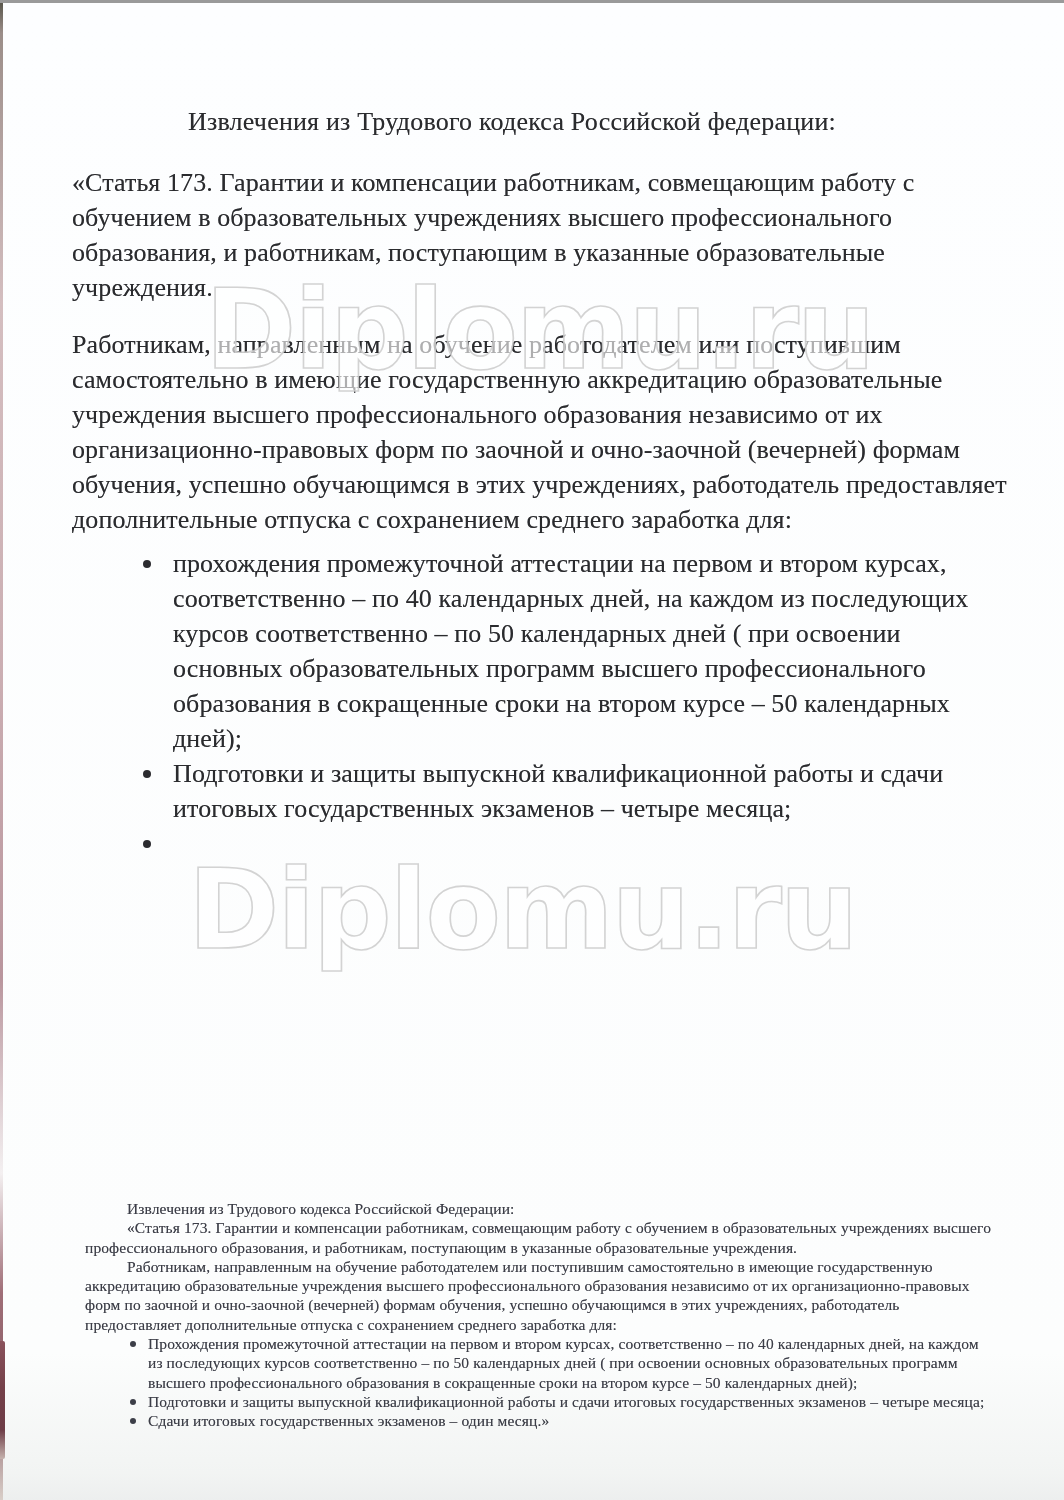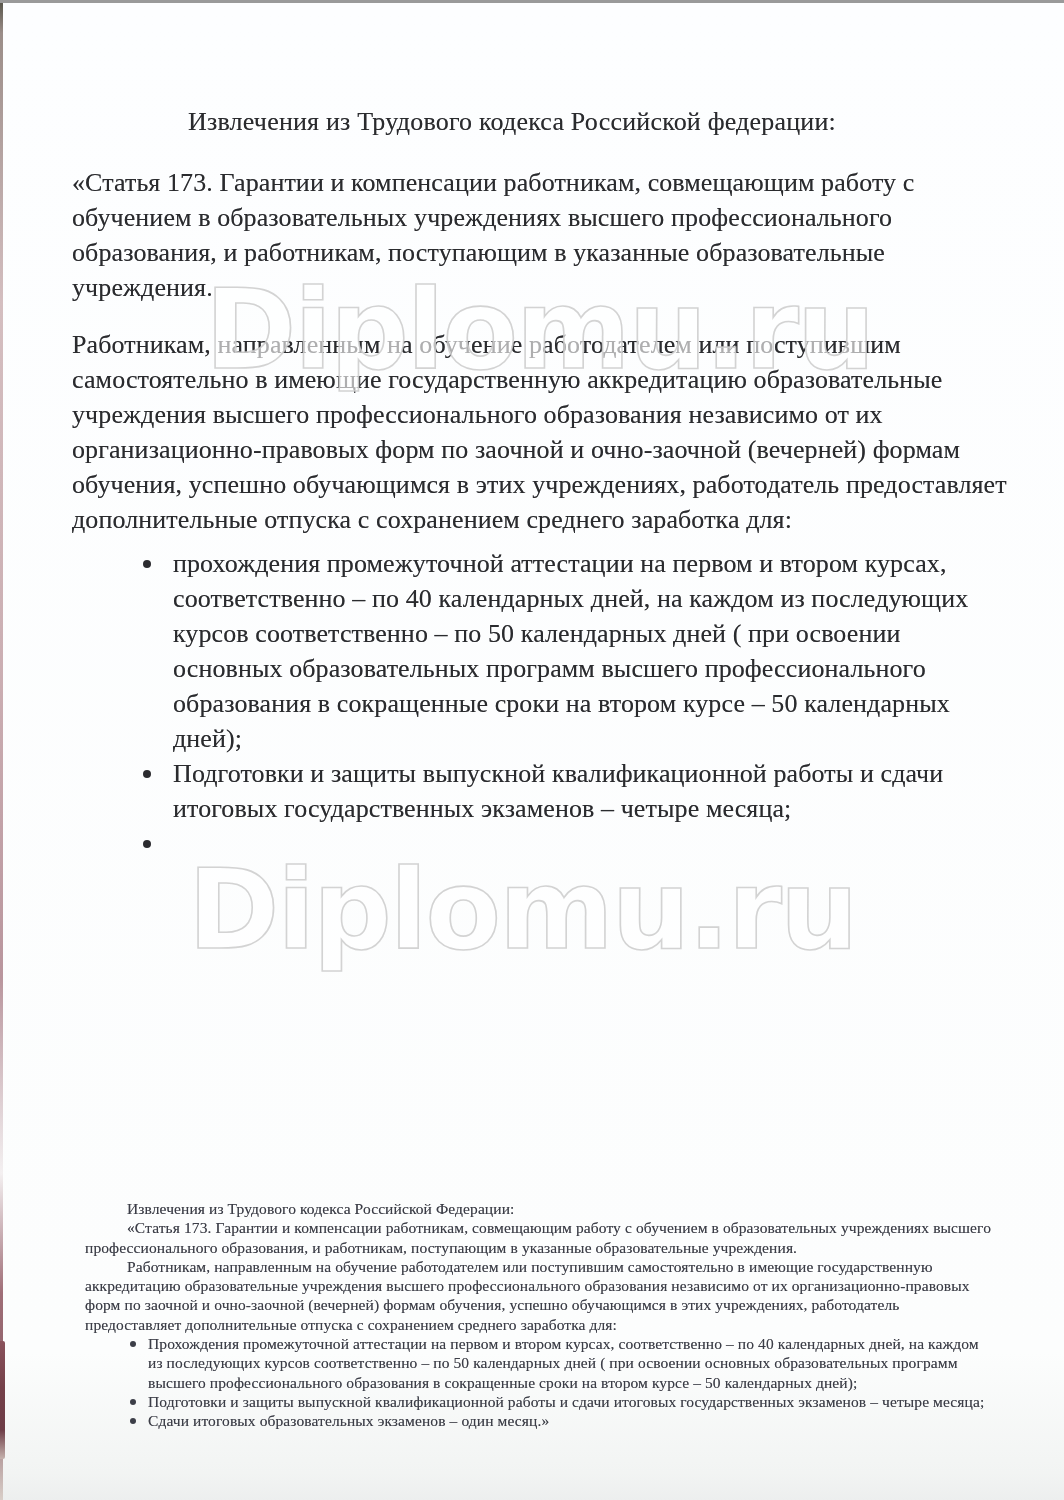--- a/index.html
+++ b/index.html
@@ -128,18 +128,18 @@
       <li>
         <span class="dot"></span>
         <span>Прохождения промежуточной аттестации на первом и втором курсах, соответственно – по 40 календарных дней, на каждом из последующих курсов соответственно – по 50 календарных дней ( при освоении основных образовательных программ высшего профессионального образования в сокращенные сроки на втором курсе – 50 календарных дней);</span>
       </li>
       <li>
         <span class="dot"></span>
         <span>Подготовки и защиты выпускной квалификационной работы и сдачи итоговых  государственных экзаменов – четыре месяца;</span>
       </li>
       <li>
         <span class="dot"></span>
-        <span>Сдачи итоговых образовательных экзаменов – один месяц.»</span>
+        <span>Сдачи итоговых государственных экзаменов – один месяц.»</span>
       </li>
     </ul>
   </div>
 
 </div>
 
 </body></html>

